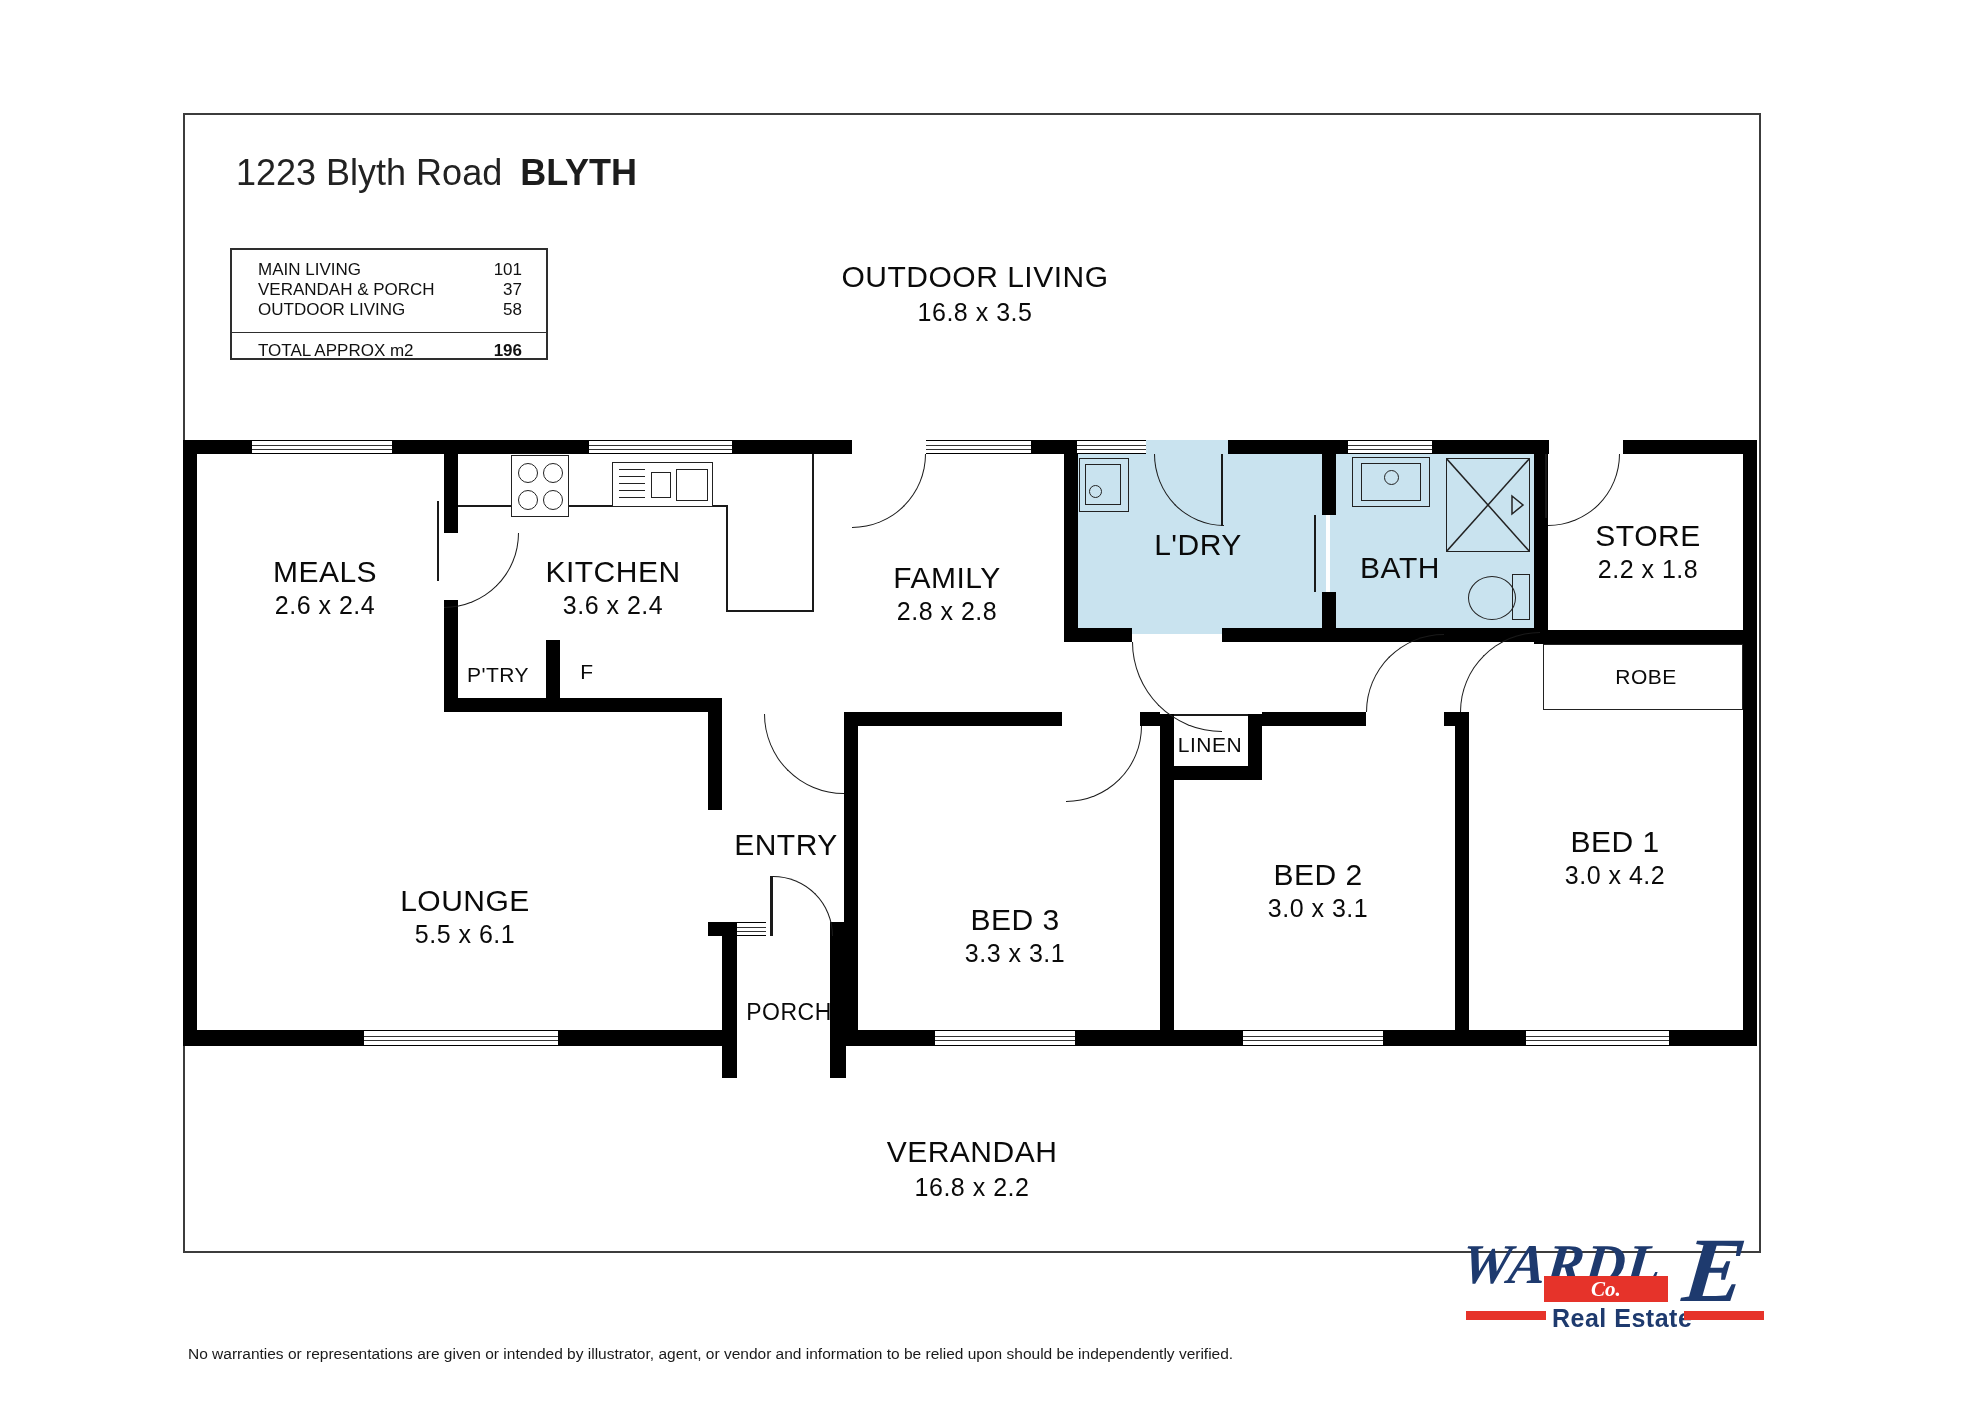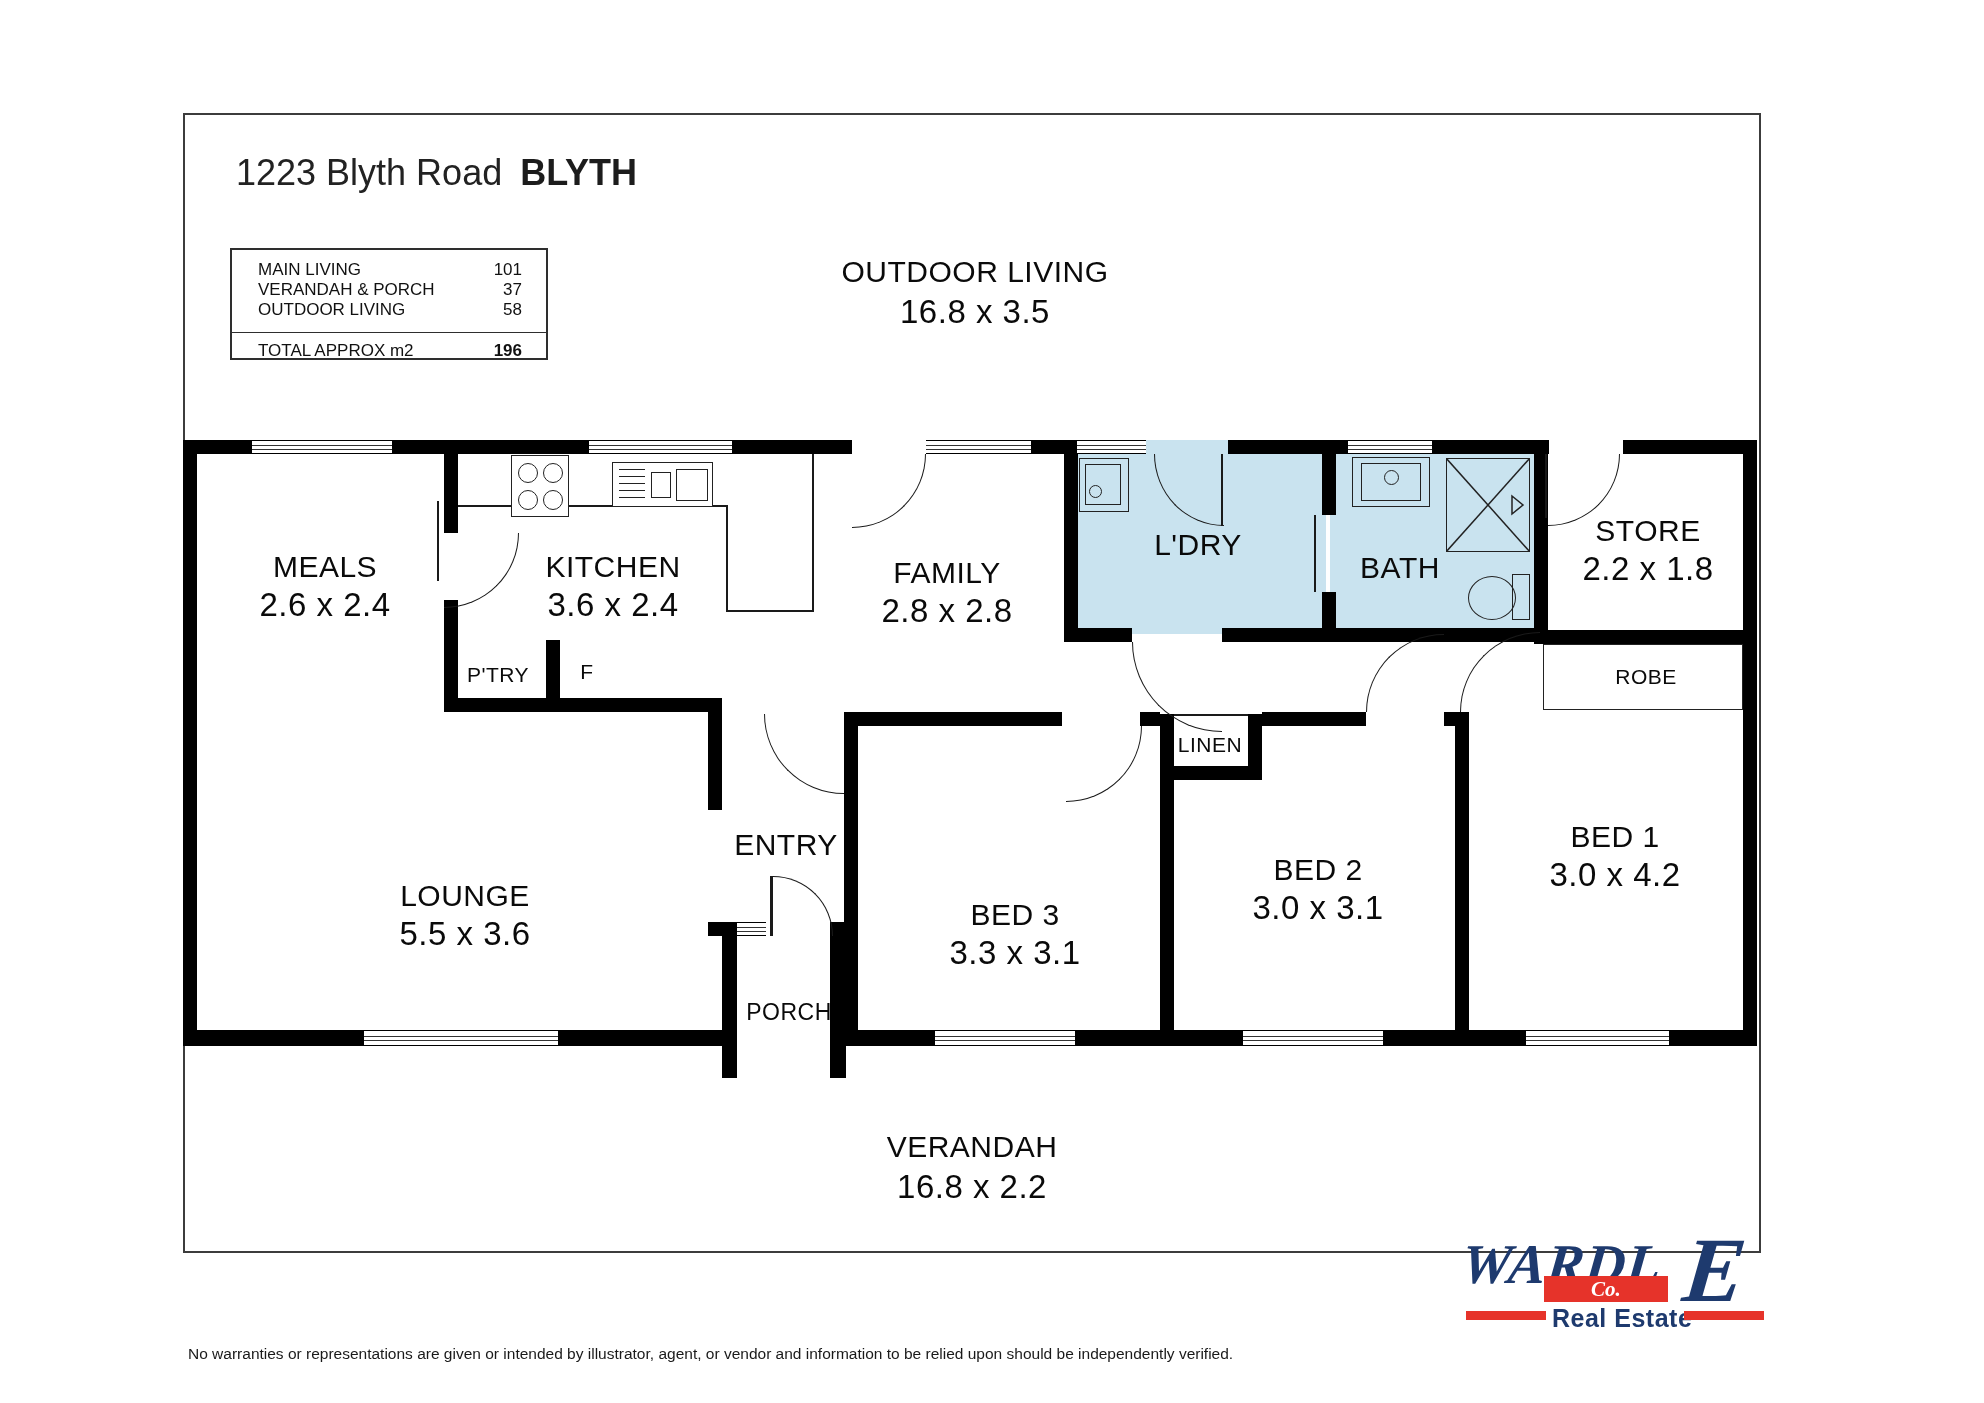--- a/index.html
+++ b/index.html
@@ -13,21 +13,21 @@
   .win{position:absolute;background:#fff;border-top:1.5px solid #000;border-bottom:1.5px solid #000;box-sizing:border-box;}
   .win::before{content:"";position:absolute;left:0;right:0;top:34%;height:1px;background:#333;}
   .win::after{content:"";position:absolute;left:0;right:0;top:64%;height:1px;background:#333;}
   .arc{position:absolute;box-sizing:border-box;}
   .arc-br{border-right:1.5px solid #1a1a1a;border-bottom:1.5px solid #1a1a1a;border-bottom-right-radius:100% 100%;}
   .arc-bl{border-left:1.5px solid #1a1a1a;border-bottom:1.5px solid #1a1a1a;border-bottom-left-radius:100% 100%;}
   .arc-tl{border-left:1.5px solid #1a1a1a;border-top:1.5px solid #1a1a1a;border-top-left-radius:100% 100%;}
   .arc-tr{border-right:1.5px solid #1a1a1a;border-top:1.5px solid #1a1a1a;border-top-right-radius:100% 100%;}
   .rlabel{position:absolute;transform:translate(-50%,-50%);white-space:nowrap;text-align:center;
           font-size:30px;color:#0a0a0a;letter-spacing:.5px;}
-  .rdims{font-size:33px;}
+  .rdims{font-size:25px;}
   .slabel{font-size:21px;letter-spacing:.5px;}
   .fixture{position:absolute;box-sizing:border-box;border:1.5px solid #222;background:#fff;}
   .fixture.blue{background:transparent;}
   .circ{position:absolute;box-sizing:border-box;border:1.5px solid #222;border-radius:50%;}
   
   #title{position:absolute;left:236px;top:152px;font-size:36px;color:#222;}
   #title b{font-weight:bold;color:#1c1c1c;}
   #legend{position:absolute;left:230px;top:248px;width:318px;height:112px;border:2px solid #2e2e2e;
           box-sizing:border-box;font-size:17px;color:#111;}
   #legend .rows{padding:10px 24px 6px 26px;}
@@ -232,21 +232,21 @@
     <div class="rdims" style="margin-top:2px;">2.2 x 1.8</div>
   </div>
   <div class="rlabel slabel" style="left:1646px;top:677px;">
     <div>ROBE</div>
   </div>
   <div class="rlabel slabel" style="left:1210px;top:745px;">
     <div>LINEN</div>
   </div>
   <div class="rlabel" style="left:465px;top:916px;">
     <div>LOUNGE</div>
-    <div class="rdims" style="margin-top:2px;">5.5 x 3.6</div>
+    <div class="rdims" style="margin-top:2px;">5.5 x 6.1</div>
   </div>
   <div class="rlabel" style="left:786px;top:845px;">
     <div>ENTRY</div>
   </div>
   <div class="rlabel slabel" style="left:789px;top:1012px;font-size:23px;">
     <div>PORCH</div>
   </div>
   <div class="rlabel slabel" style="left:498px;top:675px;">
     <div>P'TRY</div>
   </div>

